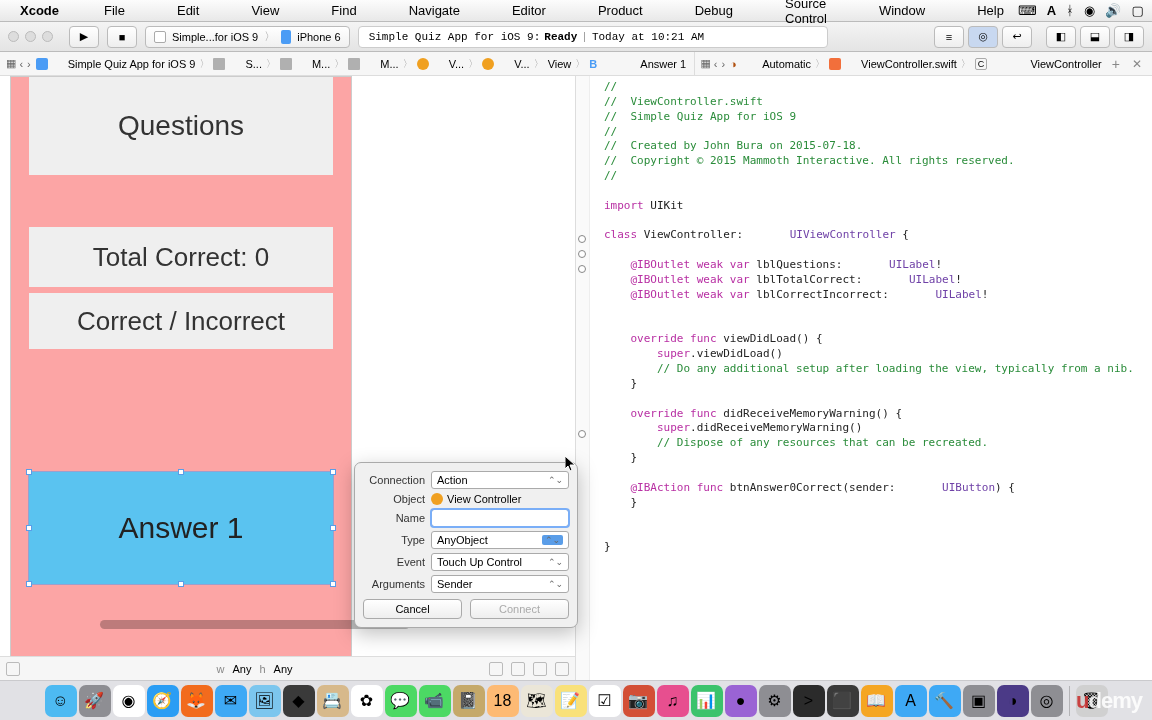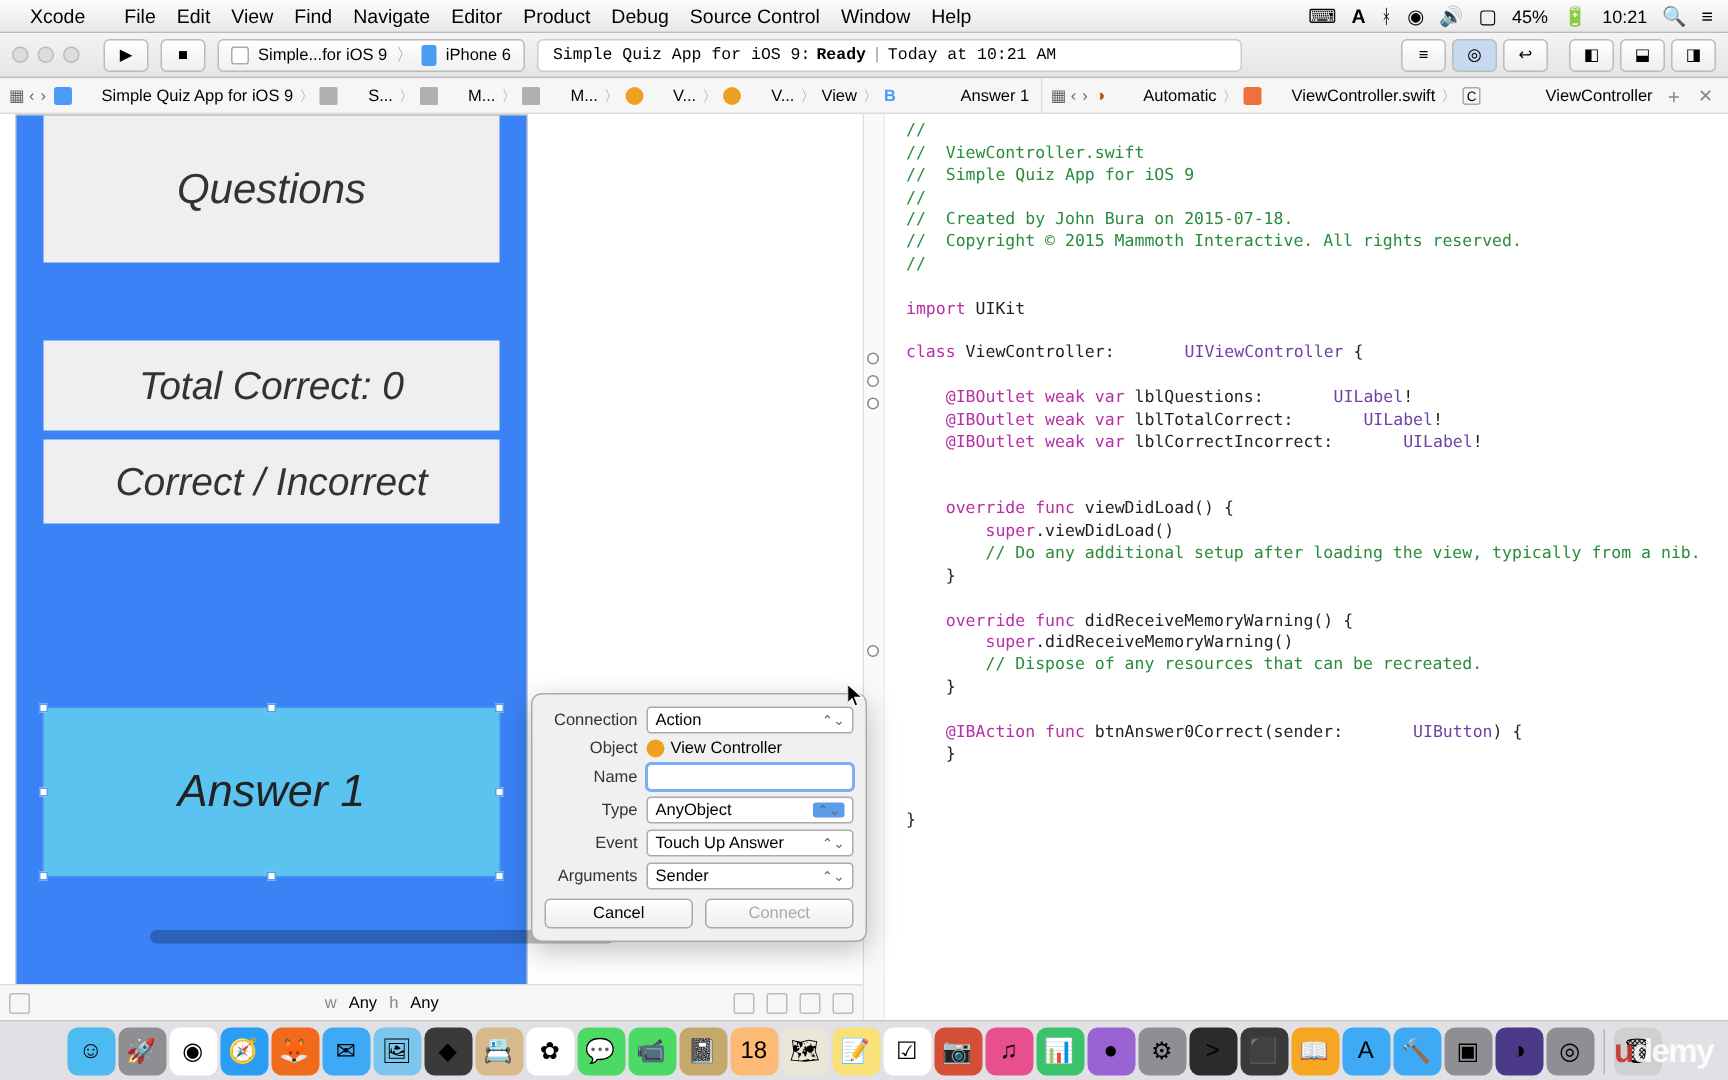--- a/index.html
+++ b/index.html
@@ -1,22 +1,22 @@
 <!DOCTYPE html>
 <html><head>
 <meta charset="utf-8">
 <style>
 * { margin: 0; padding: 0; box-sizing: border-box; }
 body { font-family: -apple-system, "Helvetica Neue", Arial, sans-serif; font-size: 12px; background: #fff; width: 1152px; height: 720px; overflow: hidden; position: relative; }
 
 
 .menubar { height: 22px; background: linear-gradient(#fcfcfc, #e8e8e8); display: flex; align-items: center; padding: 0 10px; border-bottom: 1px solid #bbb; font-size: 13px; }
 .menubar .apple { font-size: 14px; margin-right: 10px; }
-.menubar .app { font-weight: 400; margin-right: 26px; }
-.menubar .mi { margin-right: 14px; cursor: default; }
+.menubar .app { font-weight: 700; margin-right: 7px; }
+.menubar .mi { margin-right: 14px; cursor: default; margin-left: 38px; }
 .menubar .right { margin-left: auto; display: flex; align-items: center; gap: 10px; font-size: 12px; }
 .menubar .right .icon { font-size: 13px; }
 
 
 .toolbar { height: 30px; background: linear-gradient(#f4f4f4, #e4e4e4); display: flex; align-items: center; border-bottom: 1px solid #bbb; padding: 0 8px; gap: 8px; }
 .win-dots { display: flex; gap: 6px; margin-right: 8px; }
 .win-dot { width: 11px; height: 11px; border-radius: 50%; background: #ddd; border: 1px solid #bbb; }
 .tbtn { width: 30px; height: 22px; border: 1px solid #bbb; border-radius: 4px; background: linear-gradient(#fff,#eee); display: flex; align-items: center; justify-content: center; font-size: 11px; }
 .scheme { display: flex; align-items: center; height: 22px; border: 1px solid #bbb; border-radius: 4px; background: linear-gradient(#fff,#f0f0f0); padding: 0 8px; font-size: 11px; gap: 6px; }
 .scheme .app-icon { width: 12px; height: 12px; background: #fff; border: 1px solid #aaa; border-radius: 2px; }
@@ -40,21 +40,21 @@
 .pathbar .add { margin-left: auto; color: #888; font-size: 14px; padding: 0 6px; }
 .pathbar .close { color: #888; font-size: 12px; padding: 0 4px; }
 
 
 .main { position: absolute; top: 76px; left: 0; right: 0; bottom: 40px; display: flex; }
 .left-pane { width: 576px; position: relative; border-right: 1px solid #ddd; background: #fff; display: flex; flex-direction: column; }
 .right-pane { flex: 1; background: #fff; overflow: hidden; position: relative; }
 
 
 .ib-canvas { position: relative; flex: 1; background: #fff; overflow: hidden; }
-.device { position: absolute; left: 10px; top: 0; width: 342px; height: 610px; border: 1px solid #ccc; background: #3b82f6; font-style: italic; }
+.device { position: absolute; left: 10px; top: 0; width: 342px; height: 610px; border: 1px solid #ccc; background: #fca5a5; }
 .ui-label { background: #efefef; color: #333; display: flex; align-items: center; justify-content: center; font-family: "Helvetica Neue", Arial; }
 .lbl-questions { position: absolute; left: 18px; top: 0; width: 304px; height: 98px; font-size: 28px; font-weight: 300; }
 .lbl-totalcorrect { position: absolute; left: 18px; top: 150px; width: 304px; height: 60px; font-size: 26px; font-weight: 300; }
 .lbl-ci { position: absolute; left: 18px; top: 216px; width: 304px; height: 56px; font-size: 26px; font-weight: 300; }
 .btn-a0 { position: absolute; left: 18px; top: 278px; width: 304px; height: 108px; background: #b4db4a; color: #222; display: flex; align-items: center; justify-content: center; font-size: 30px; font-weight: 300; }
 .btn-a1 { position: absolute; left: 18px; top: 395px; width: 304px; height: 112px; background: #5ac3f0; color: #222; display: flex; align-items: center; justify-content: center; font-size: 30px; font-weight: 300; }
 
 .sel-handle { position: absolute; width: 6px; height: 6px; background: #fff; border: 1px solid #5a9de8; }
 .sel-outline { position: absolute; border: 1px solid rgba(90,157,232,0.6); pointer-events: none; }
 
@@ -285,21 +285,21 @@
       <div class="row">
         <span class="label">Type</span>
         <div class="select">
             <span>AnyObject</span>
             <span class="arrows type-open" style="padding:2px 3px;border-radius:2px">⌃⌄</span>
           </div>
       </div>
       <div class="row">
         <span class="label">Event</span>
         <div class="select">
-            <span>Touch Up Answer</span>
+            <span>Touch Up Control</span>
             <span class="arrows">⌃⌄</span>
           </div>
       </div>
       <div class="row">
         <span class="label">Arguments</span>
         <div class="select">
             <span>Sender</span>
             <span class="arrows">⌃⌄</span>
           </div>
       </div>

